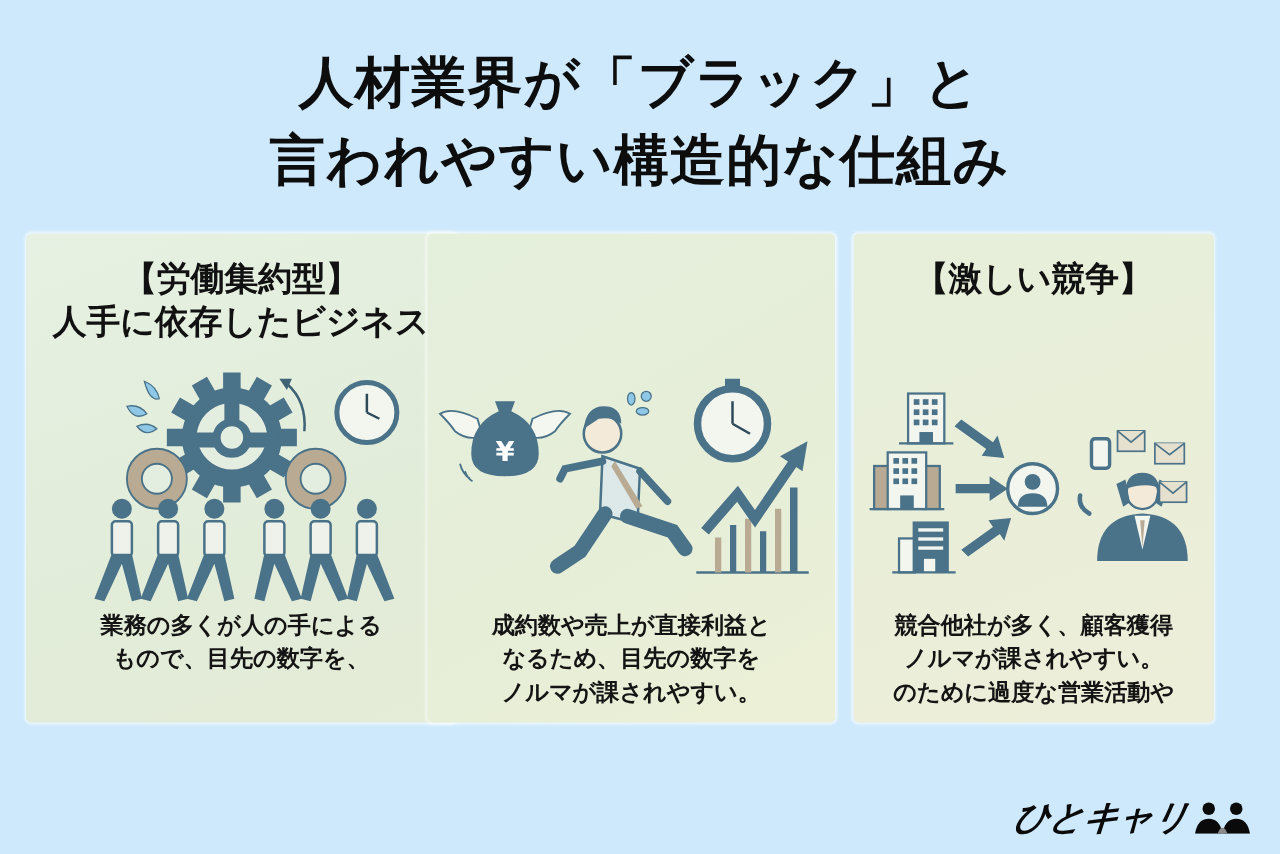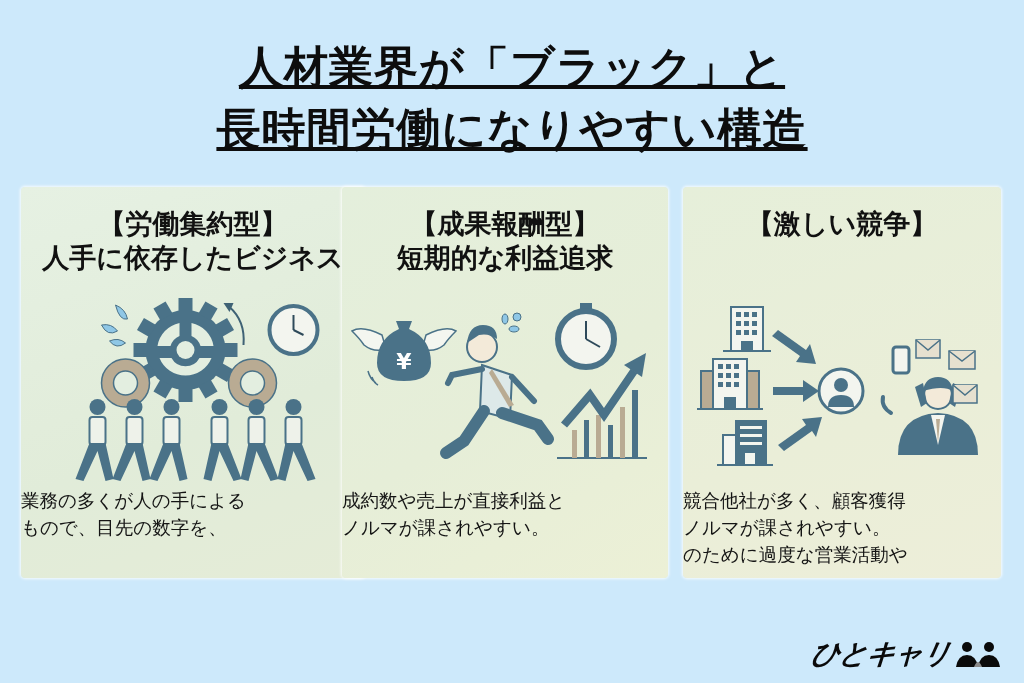--- a/index.html
+++ b/index.html
@@ -6,59 +6,59 @@
   html, body { width: 1024px; height: 683px; overflow: hidden; }
   body {
     background: #cde9fb;
     font-family: "DejaVu Sans", "Liberation Sans", sans-serif;
     color: #111;
     position: relative;
   }
   .title {
     position: absolute; left: 0; top: 36px; width: 1024px;
     text-align: center; font-weight: bold; font-size: 44px; line-height: 62px;
-    letter-spacing: 1px; color: #0d0d0d; text-decoration: underline;
+    letter-spacing: 1px; color: #0d0d0d;
   }
   .card {
     position: absolute; top: 187px; height: 391px;
     border-radius: 4px;
     box-shadow: 0 0 3px 1px rgba(255,255,255,0.85);
     overflow: hidden;
   }
   .card-1 { left: 21px; width: 344px; background: linear-gradient(160deg,#e6f1e3 0%,#e1ecd9 60%,#e5ecd7 100%); padding-left: 44px; }
   .card-2 { left: 342px; width: 326px; background: linear-gradient(150deg,#e4efdc 0%,#e6eed8 55%,#ecf0d6 100%); }
-  .card-3 { left: 683px; width: 318px; background: linear-gradient(160deg,#e6efda 0%,#eaeed8 60%,#edeed9 100%); }
+  .card-3 { left: 683px; width: 288px; background: linear-gradient(160deg,#e6efda 0%,#eaeed8 60%,#edeed9 100%); }
   .card-head {
     position: absolute; left: 0; top: 20px; width: 100%;
     text-align: center; font-weight: bold; font-size: 27px; line-height: 34px;
     color: #111; white-space: nowrap;
   }
   .card-illus { position: absolute; left: 0; top: 108px; width: 100%; height: 190px; }
   .card-illus svg { width: 100%; height: 100%; }
   .card-body {
     position: absolute; left: 0; top: 300px; width: 100%;
-    font-weight: normal; font-size: 18.5px; line-height: 27px;
+    text-align: center; font-weight: bold; font-size: 18.5px; line-height: 27px;
     color: #141414; white-space: nowrap;
   }
   .logo {
     position: absolute; left: 812px; top: 636px; height: 36px;
     display: flex; align-items: center; gap: 4px;
   }
   .logo-text {
     font-family: "DejaVu Sans", sans-serif; font-weight: bold; font-style: italic;
     font-size: 28px; letter-spacing: -1px; color: #0a0a0a;
     transform: skewX(-12deg);
   }
 </style>
 </head>
 <body>
 
 <div class="title">
   <div>人材業界が「ブラック」と</div>
-  <div>長時間労働になりやすい構造</div>
+  <div>言われやすい構造的な仕組み</div>
 </div>
 
 <div class="card card-1">
   <div class="card-head">
     <div>【労働集約型】</div>
     <div>人手に依存したビジネス</div>
   </div>
   <div class="card-illus">
     <svg viewBox="0 0 311 190" xmlns="http://www.w3.org/2000/svg">
 
@@ -142,24 +142,20 @@
       </g>
     </svg>
   </div>
   <div class="card-body">
     <div>業務の多くが人の手による</div>
     <div>もので、目先の数字を、</div>
   </div>
 </div>
 
 <div class="card card-2">
-  <div class="card-head">
-    <div>【成果報酬型】</div>
-    <div>短期的な利益追求</div>
-  </div>
   <div class="card-illus">
     <svg viewBox="0 0 326 190" xmlns="http://www.w3.org/2000/svg">
 
       <g fill="#f4f6f0" stroke="#4a7288" stroke-width="1.5">
         <path d="M40 40 q-20 -10 -30 -4 q8 8 12 14 q10 8 22 4z"></path>
         <path d="M84 40 q20 -10 30 -4 q-8 8 -12 14 q-10 8 -22 4z"></path>
       </g>
 
       <g>
         <path d="M54 26 l16 0 l-3 8 q22 10 22 34 q0 18 -27 18 q-27 0 -27 -18 q0 -24 22 -34z" fill="#4a7288"></path>
@@ -199,20 +195,21 @@
         <rect x="266" y="130" width="5" height="33" fill="#4a7288"></rect>
         <rect x="278" y="112" width="5" height="51" fill="#b9ab93"></rect>
         <rect x="290" y="95" width="6" height="68" fill="#4a7288"></rect>
         <path d="M222 130 l26 -30 l14 20 l30 -44" stroke="#4a7288" stroke-width="8" fill="none" stroke-linejoin="miter"></path>
         <path d="M282 70 l22 -12 l-4 24z" fill="#4a7288"></path>
       </g>
     </svg>
   </div>
   <div class="card-body">
     <div>成約数や売上が直接利益と</div>
+    <div>なるため、目先の数字を</div>
     <div>ノルマが課されやすい。</div>
   </div>
 </div>
 
 <div class="card card-3">
   <div class="card-head">
     <div>【激しい競争】</div>
   </div>
   <div class="card-illus">
     <svg viewBox="0 0 318 190" xmlns="http://www.w3.org/2000/svg">

